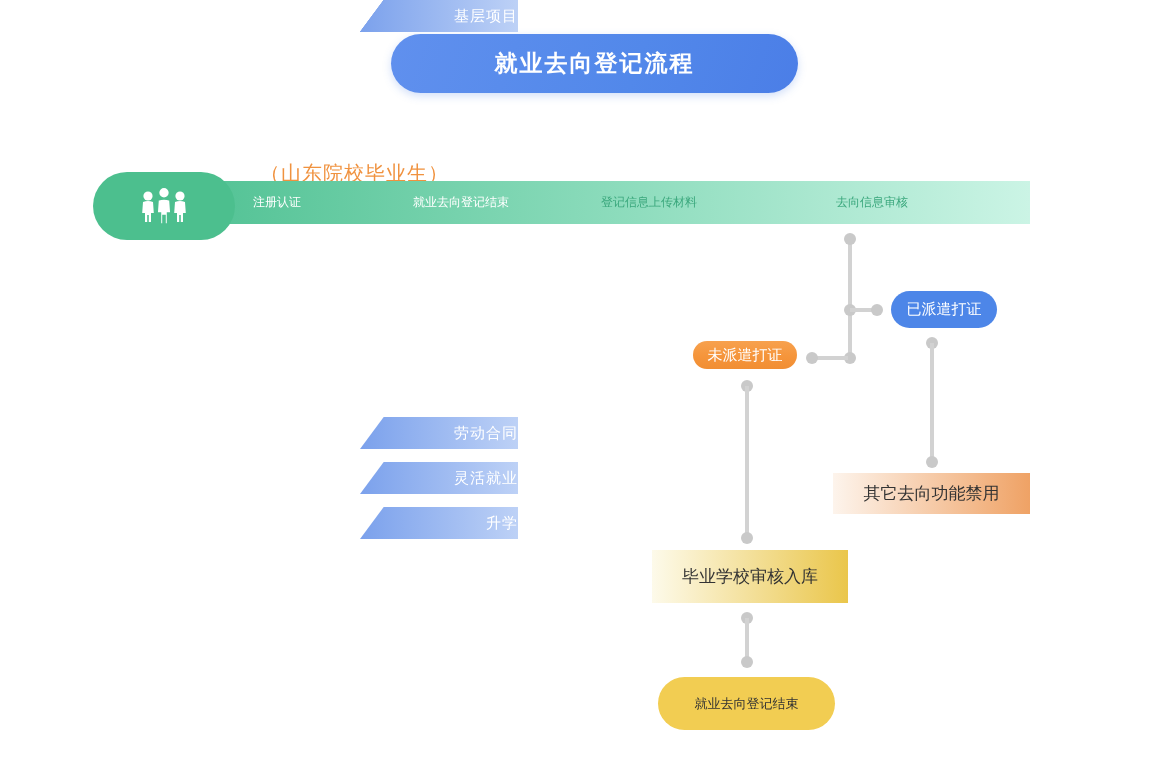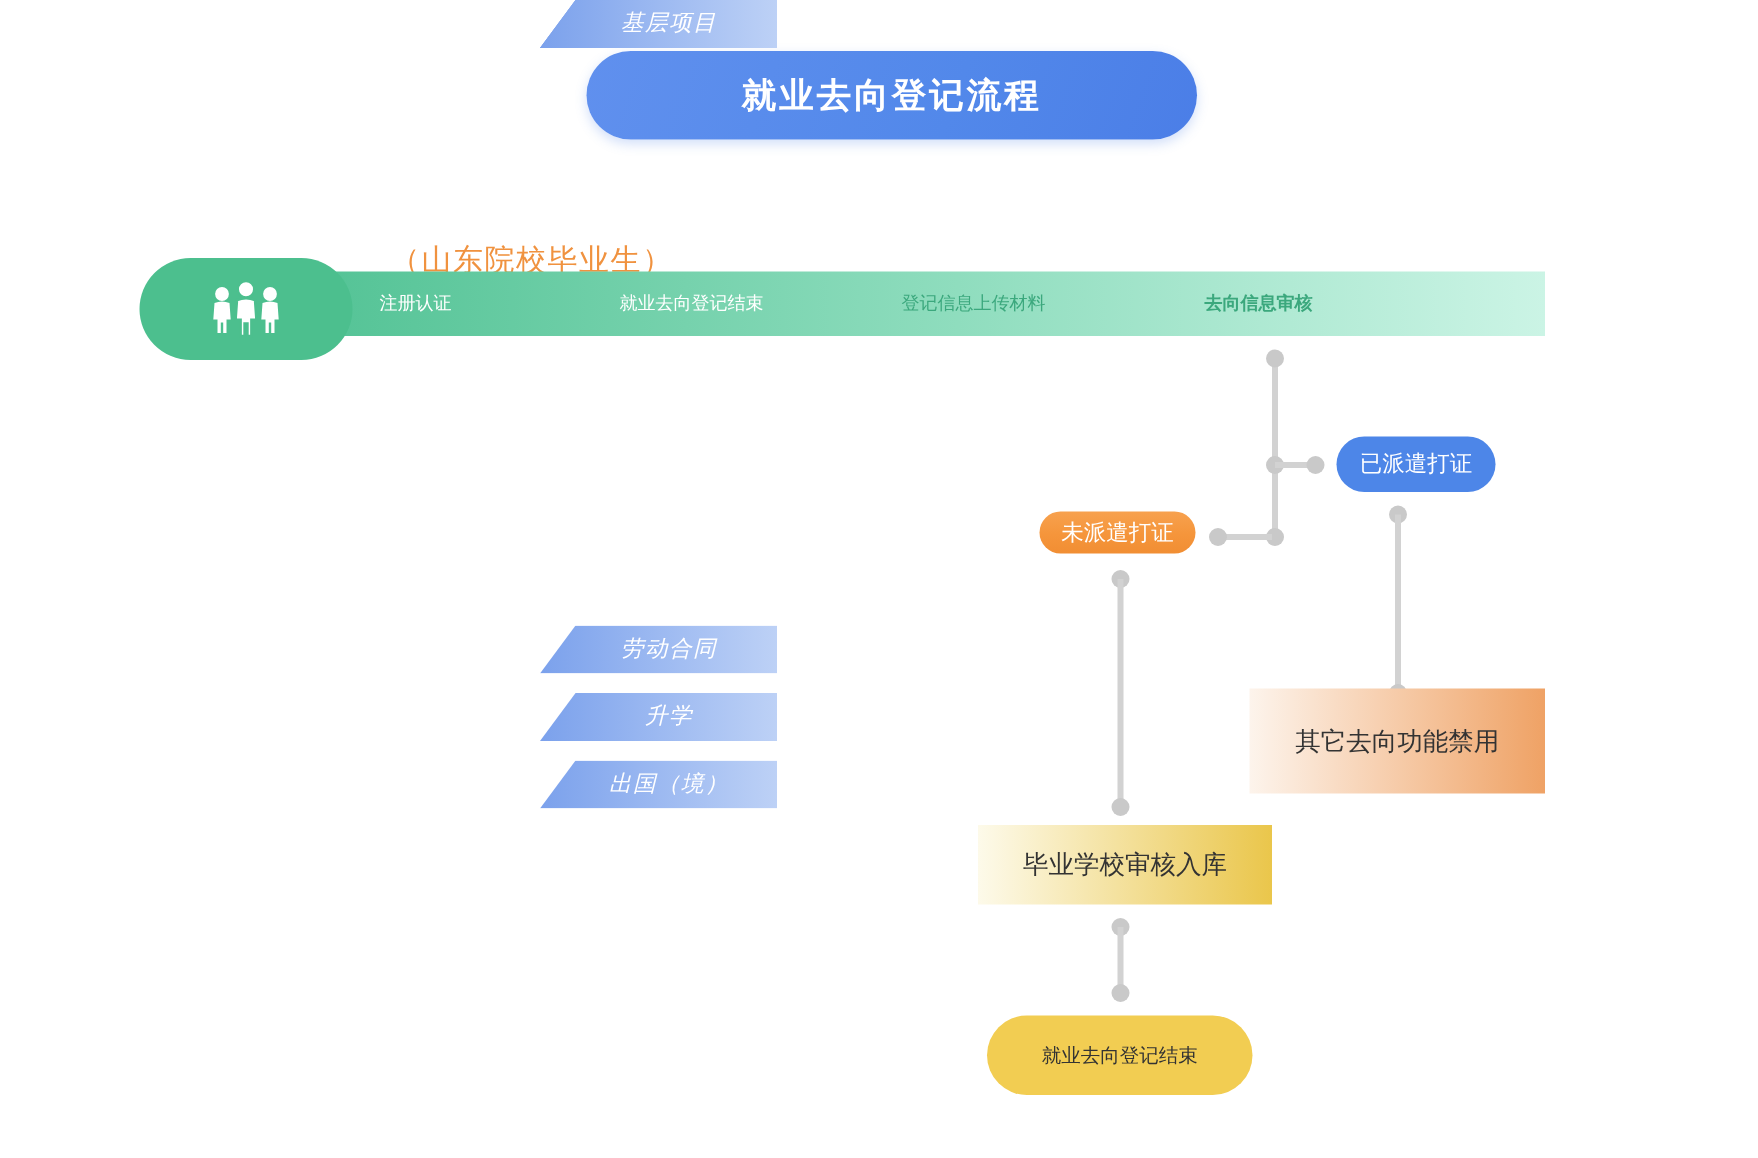--- a/index.html
+++ b/index.html
@@ -60,36 +60,35 @@
     top: 194px;
     transform: translateX(-50%);
     font-size: 12px;
     white-space: nowrap;
   }
   .step.white { color: #ffffff; }
   .step.green { color: var(--bar-text-green); }
   .step1 { left: 277px; }
   .step2 { left: 461px; }
   .step3 { left: 649px; }
-  .step4 { left: 839px; font-weight: bold; }
+  .step4 { left: 872px; }
   
   .ptype {
     position: absolute;
     left: 360px;
     width: 158px; height: 32px;
     clip-path: polygon(15% 0, 100% 0, 100% 100%, 0 100%);
     background: linear-gradient(90deg, var(--para-blue-dark) 0%, var(--para-blue-light) 100%);
     color: #ffffff;
     font-size: 15px;
     line-height: 32px;
-    text-align: center;
+    text-align: right;
     padding-left: 14px;
     box-sizing: border-box;
     letter-spacing: 1px;
-    font-style: italic;
   }
   .ptype:nth-of-type(1) { top: 237px; }
   .ptype:nth-of-type(2) { top: 282px; }
   .ptype:nth-of-type(3) { top: 327px; }
   .ptype:nth-of-type(4) { top: 372px; }
   .ptype:nth-of-type(5) { top: 417px; }
   .ptype:nth-of-type(6) { top: 462px; }
   .ptype:nth-of-type(7) { top: 507px; }
   
   .line {
@@ -114,21 +113,21 @@
     background: var(--pill-blue);
     color: #ffffff; font-size: 15px;
   }
   .pill-orange {
     left: 693px; top: 341px; width: 104px; height: 28px;
     border-radius: 18px;
     background: linear-gradient(180deg, #f7a14e 0%, var(--pill-orange) 55%, #f18e33 100%);
     color: #ffffff; font-size: 15px;
   }
   .box-orange {
-    left: 833px; top: 459px; width: 197px; height: 70px;
+    left: 833px; top: 473px; width: 197px; height: 41px;
     background: linear-gradient(90deg, #fdf4ec 0%, var(--box-orange) 100%);
     color: #333333; font-size: 17px;
   }
   .box-yellow {
     left: 652px; top: 550px; width: 196px; height: 53px;
     background: linear-gradient(90deg, #fdfaea 0%, var(--box-yellow) 100%);
     color: #333333; font-size: 17px;
   }
   .pill-yellow {
     left: 658px; top: 677px; width: 177px; height: 53px;
@@ -168,20 +167,21 @@
       </g>
     </svg>
   </div>
 
   <span class="step step1 white">注册认证</span>
   <span class="step step2 white">就业去向登记结束</span>
   <span class="step step3 green">登记信息上传材料</span>
   <span class="step step4 green">去向信息审核</span>
 
   <div class="ptype">劳动合同</div>
+  <div class="ptype">灵活就业</div>
   <div class="ptype">升学</div>
   <div class="ptype">出国（境）</div>
   <div class="ptype">自助创业</div>
   <div class="ptype">应征入伍</div>
   <div class="ptype">基层项目</div>
 
   <div class="line" style="left:848px; top:239px; width:4px; height:119px;"></div>
   <div class="dot" style="left:844px; top:233px;"></div>
   <div class="dot" style="left:844px; top:304px;"></div>
   <div class="line" style="left:850px; top:308px; width:27px; height:4px;"></div>

